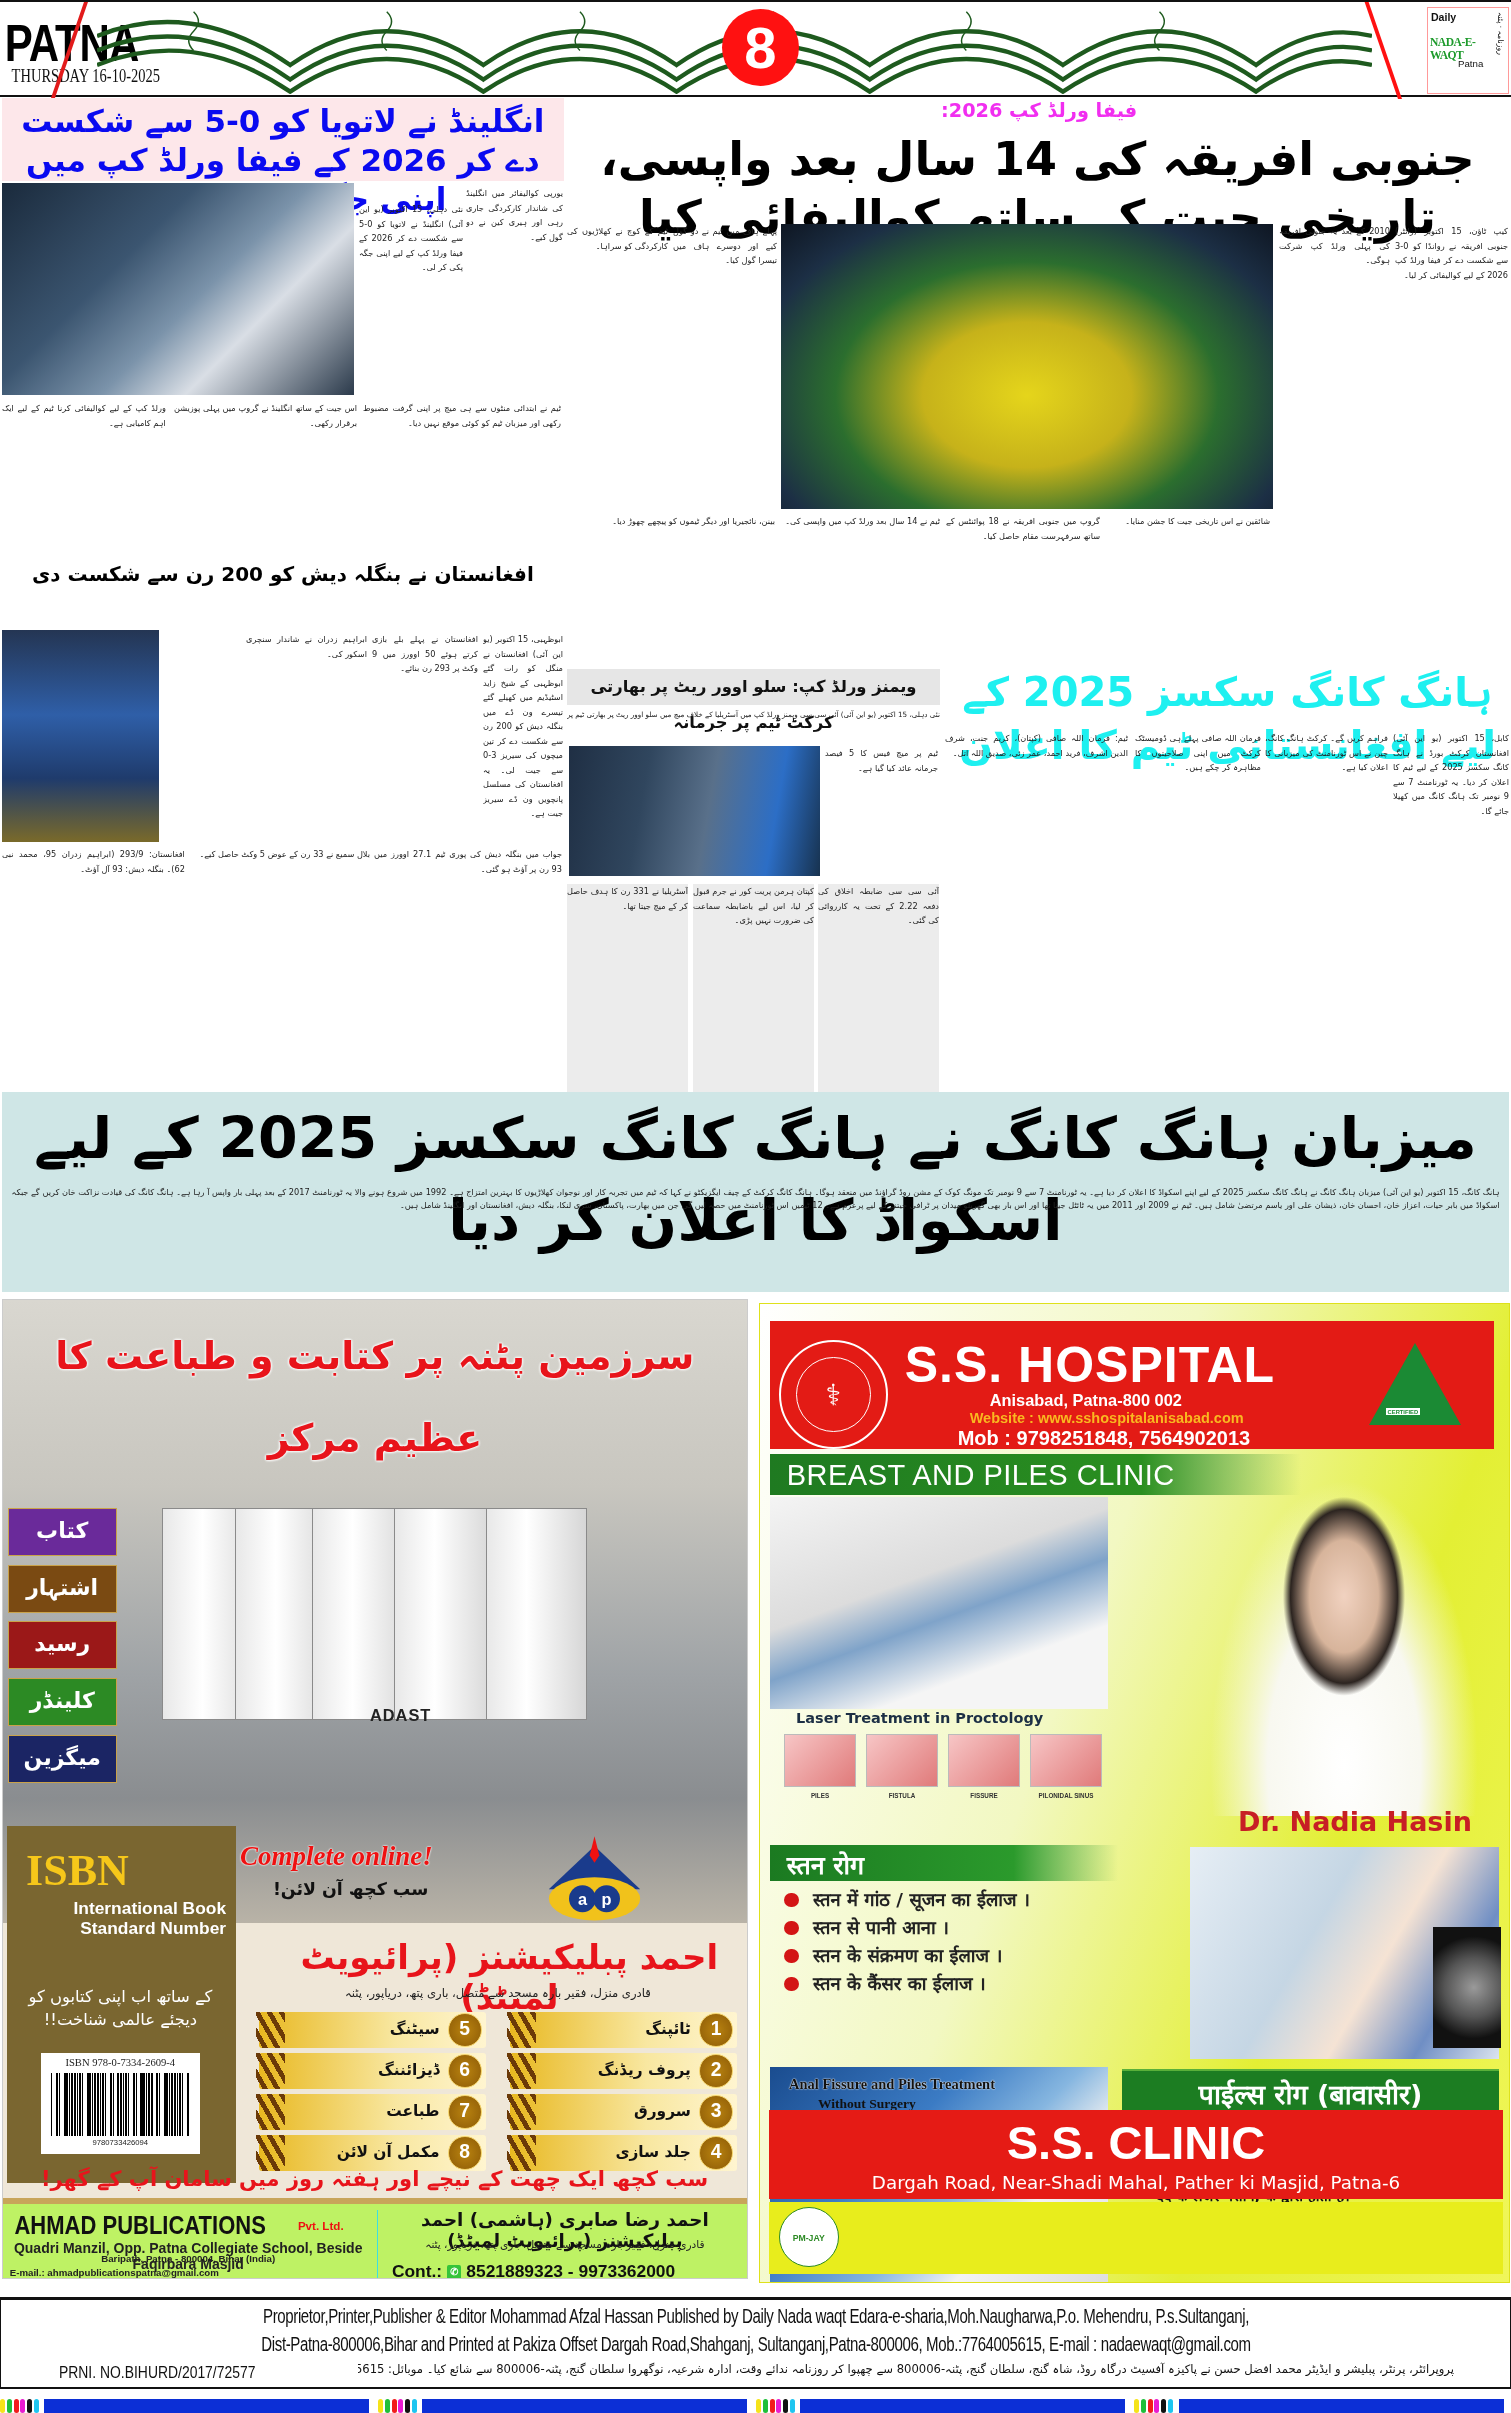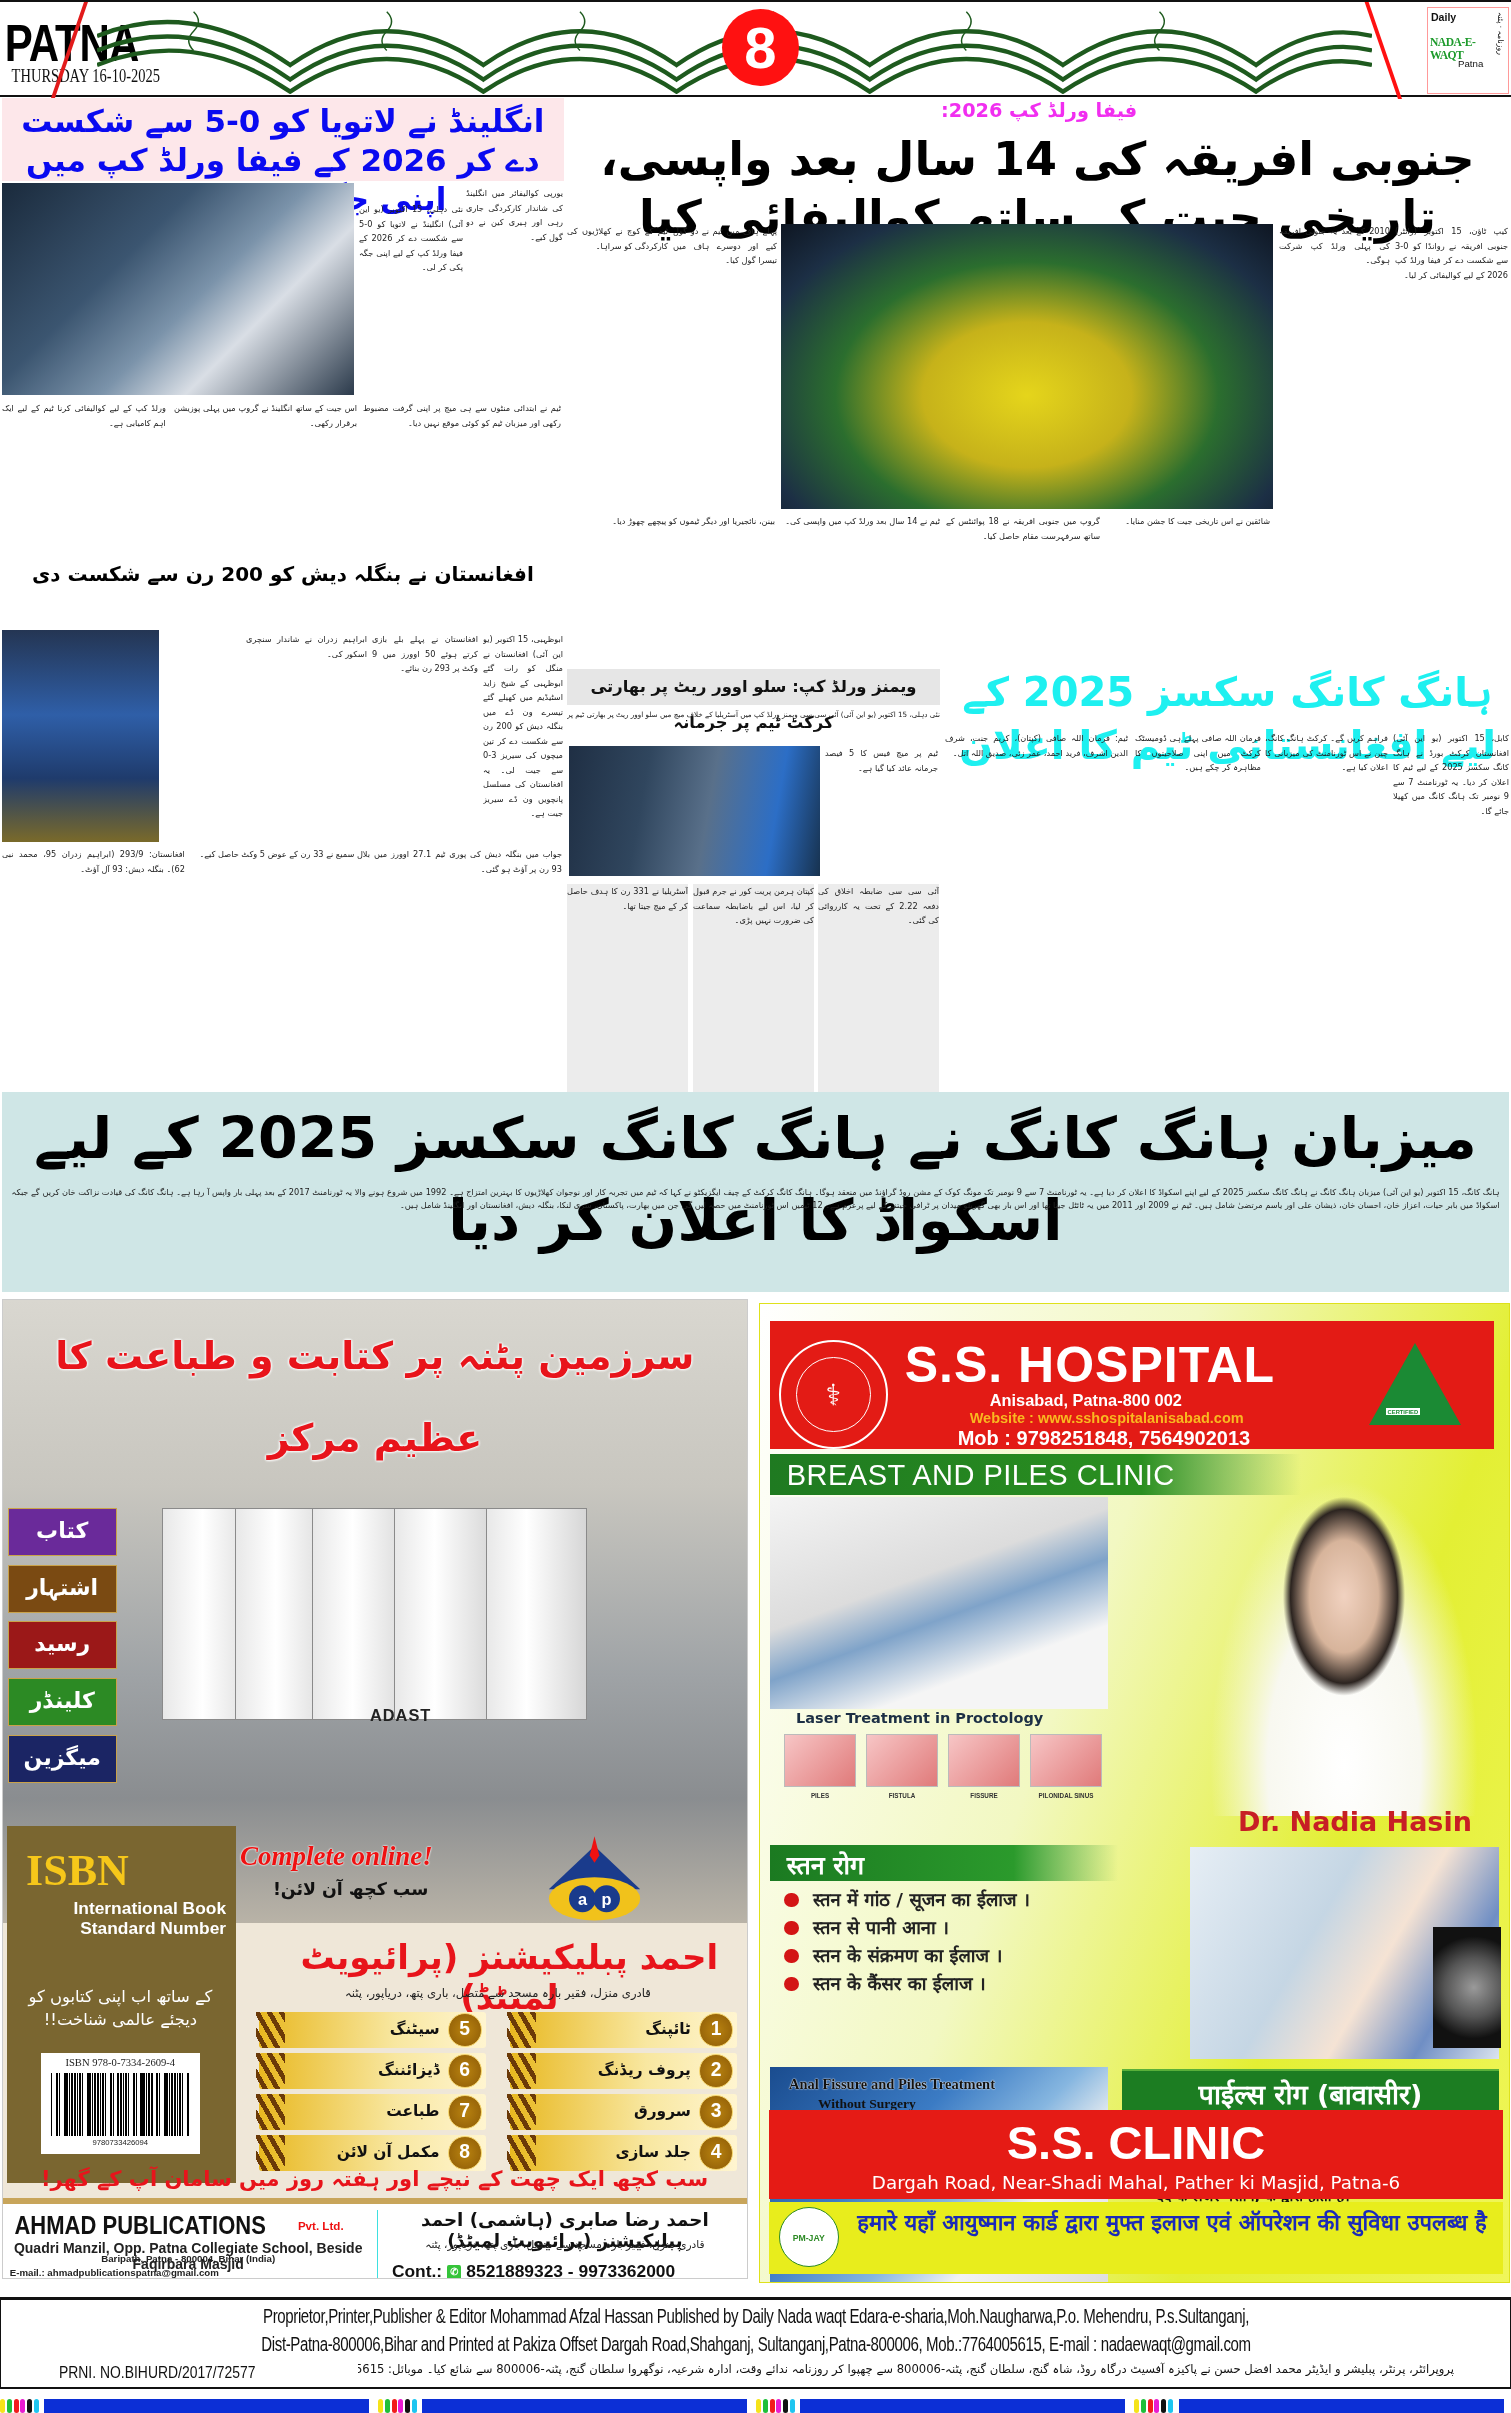--- a/index.html
+++ b/index.html
@@ -100,21 +100,21 @@
   #isbn-bars { left: 10.6px; top: 20px; width: 138px; height: 63px; background: repeating-linear-gradient(90deg,#000 0 1.4px,#fff 1.4px 2.9px,#000 2.9px 3.4px,#fff 3.4px 4.8px,#000 4.8px 6.8px,#fff 6.8px 7.7px); }
   #isbn-digits { left: 0; top: 85px; width: 159px; text-align: center; font-family: "Liberation Sans", sans-serif; font-size: 7.7px; color: #222; }
   #ap-pub-title { left: 270px; top: 637px; width: 473px; text-align: center; direction: rtl; font-size: 34px; font-weight: 900; color: #e8141b; }
   #ap-pub-addr { left: 251px; top: 686px; width: 488px; text-align: center; direction: rtl; font-size: 11.6px; color: #222; }
   #ap-services { left: 246px; top: 712px; width: 492px; }
   .svc { position: absolute; width: 227px; height: 36px; background: linear-gradient(90deg,#e8b820,#f8e7a0 60%,#fff5d0); border-radius: 2.9px; }
   .svc-num { position: absolute; right: 3.9px; top: 1px; width: 34px; height: 34px; border-radius: 50%; background: radial-gradient(circle,#b98310,#8c5a06); border: 1.9px solid #f3d36a; color: #fff; font-family: "Liberation Sans", sans-serif; font-weight: 900; font-size: 19.3px; text-align: center; line-height: 30px; }
   .svc-label { position: absolute; right: 46px; top: 7.7px; font-size: 15.4px; font-weight: 900; color: #111; direction: rtl; }
   .svc-slash { position: absolute; left: -2.9px; top: 0; width: 29px; height: 36px; background: repeating-linear-gradient(60deg, transparent 0 5.8px, #6b3a08 5.8px 10.6px); }
   #ap-slogan { left: 9.7px; top: 867px; width: 724px; text-align: center; direction: rtl; font-size: 21px; font-weight: 900; color: #e8141b; }
-  #ap-footer { left: 0; top: 898px; width: 746px; height: 82px; background: #ffffff; border-top: 6.8px solid #c8a55a; }
+  #ap-footer { left: 0; top: 898px; width: 746px; height: 82px; background: #bef264; border-top: 6.8px solid #c8a55a; }
   #ap-en-name { left: 11.6px; top: 5.8px; font-family: "Liberation Sans", sans-serif; font-weight: 900; font-size: 22px; color: #111; transform: scaleY(1.2); transform-origin: top left; }
   #ap-en-pvt { left: 295px; top: 14.5px; font-family: "Liberation Sans", sans-serif; font-weight: 900; font-size: 11.6px; color: #e11; }
   #ap-en-addr1 { left: 6.8px; top: 36px; width: 357px; text-align: center; font-family: "Liberation Sans", sans-serif; font-weight: bold; font-size: 14px; color: #222; }
   #ap-en-addr2 { left: 6.8px; top: 49px; width: 357px; text-align: center; font-family: "Liberation Sans", sans-serif; font-weight: bold; font-size: 9.7px; color: #222; }
   #ap-en-email { left: 6.8px; top: 63px; width: 241px; font-family: "Liberation Sans", sans-serif; font-weight: bold; font-size: 9.7px; color: #222; }
   #ap-divider { left: 374px; top: 5.8px; width: 1.4px; height: 72px; background: #3ee0e0; }
   #ap-ur-name { left: 386px; top: 4.8px; width: 352px; text-align: center; direction: rtl; font-size: 18.3px; font-weight: 900; color: #111; }
   #ap-ur-addr { left: 386px; top: 34px; width: 352px; text-align: center; direction: rtl; font-size: 10.6px; color: #222; }
   #ap-contact { left: 389px; top: 57px; font-family: "Liberation Sans", sans-serif; font-weight: 900; font-size: 17.4px; color: #111; }
   #ap-wa { display: inline-block; width: 14.5px; height: 14.5px; background: #35c43a; border-radius: 1.9px; color: #fff; font-size: 9.7px; line-height: 14.5px; text-align: center; vertical-align: middle; }
@@ -415,21 +415,20 @@
 
   <div class="abs" style="left:9.7px;top:932px;width:729px;height:46px;"></div>
 </div>
 
 <div class="abs" style="left:769px;top:2110px;width:734px;height:89px;background:#e51b15;">
   <div class="abs" style="left:0;top:4.8px;width:734px;text-align:center;font-family:'Liberation Sans',sans-serif;font-weight:900;font-size:47px;color:#fff;">S.S. CLINIC</div>
   <div class="abs" style="left:0;top:62px;width:734px;text-align:center;font-family:'DejaVu Sans',sans-serif;font-size:18.3px;color:#fff;">Dargah Road, Near-Shadi Mahal, Pather ki Masjid, Patna-6</div>
 </div>
 <div class="abs" style="left:769px;top:2202px;width:734px;height:72px;background:#e8ed1c;">
   <div class="abs" style="left:9.7px;top:4.8px;width:60px;height:60px;border-radius:50%;background:#fff;border:1.4px solid #2c8a24;text-align:center;font-family:'Liberation Sans',sans-serif;font-size:8.7px;font-weight:bold;line-height:60px;color:#2c8a24;">PM-JAY</div>
-  <div class="abs" style="left:82px;top:5.8px;width:642px;text-align:center;font-size:22px;font-weight:900;line-height:30px;color:#1b2ab8;">हमारे यहाँ आयुष्मान कार्ड द्वारा मुफ्त इलाज एवं ऑपरेशन की सुविधा उपलब्ध है</div>
 </div>
 
 <div class="abs" style="left:0;top:2297px;width:1511px;height:92px;border-top:3.9px solid #111;border-bottom:2.9px solid #111;border-left:1px solid #111;border-right:1px solid #111;background:#fff;">
   <div class="abs" style="left:43px;top:5.8px;width:1424px;text-align:center;font-family:'Liberation Sans',sans-serif;font-size:19.3px;letter-spacing:-0.5px;color:#111;white-space:nowrap;transform:scaleX(0.78);transform-origin:top center;">Proprietor,Printer,Publisher &amp; Editor Mohammad Afzal Hassan Published by Daily Nada waqt Edara-e-sharia,Moh.Naugharwa,P.o. Mehendru, P.s.Sultanganj,</div>
   <div class="abs" style="left:43px;top:34px;width:1424px;text-align:center;font-family:'Liberation Sans',sans-serif;font-size:19.3px;letter-spacing:-0.5px;color:#111;white-space:nowrap;transform:scaleX(0.78);transform-origin:top center;">Dist-Patna-800006,Bihar and  Printed at Pakiza Offset Dargah Road,Shahganj, Sultanganj,Patna-800006, Mob.:7764005615, E-mail : nadaewaqt@gmail.com</div>
   <div class="abs" style="left:58px;top:62px;font-family:'Liberation Sans',sans-serif;font-size:17.4px;color:#111;transform:scaleX(0.8);transform-origin:top left;">PRNI. NO.BIHURD/2017/72577</div>
   <div class="abs" style="left:357px;top:62px;width:1096px;direction:rtl;text-align:right;font-size:11.6px;color:#111;white-space:nowrap;overflow:hidden;">پروپرائٹر، پرنٹر، پبلیشر و ایڈیٹر محمد افضل حسن نے پاکیزہ آفسیٹ درگاہ روڈ، شاہ گنج، سلطان گنج، پٹنہ-800006 سے چھپوا کر روزنامہ ندائے وقت، ادارہ شرعیہ، نوگھروا سلطان گنج، پٹنہ-800006 سے شائع کیا۔ موبائل: 7764005615-</div>
 </div>
 
 <div id="reg-strip" class="abs" style="left:0;top:2398px;width:1511px;height:16px;">

